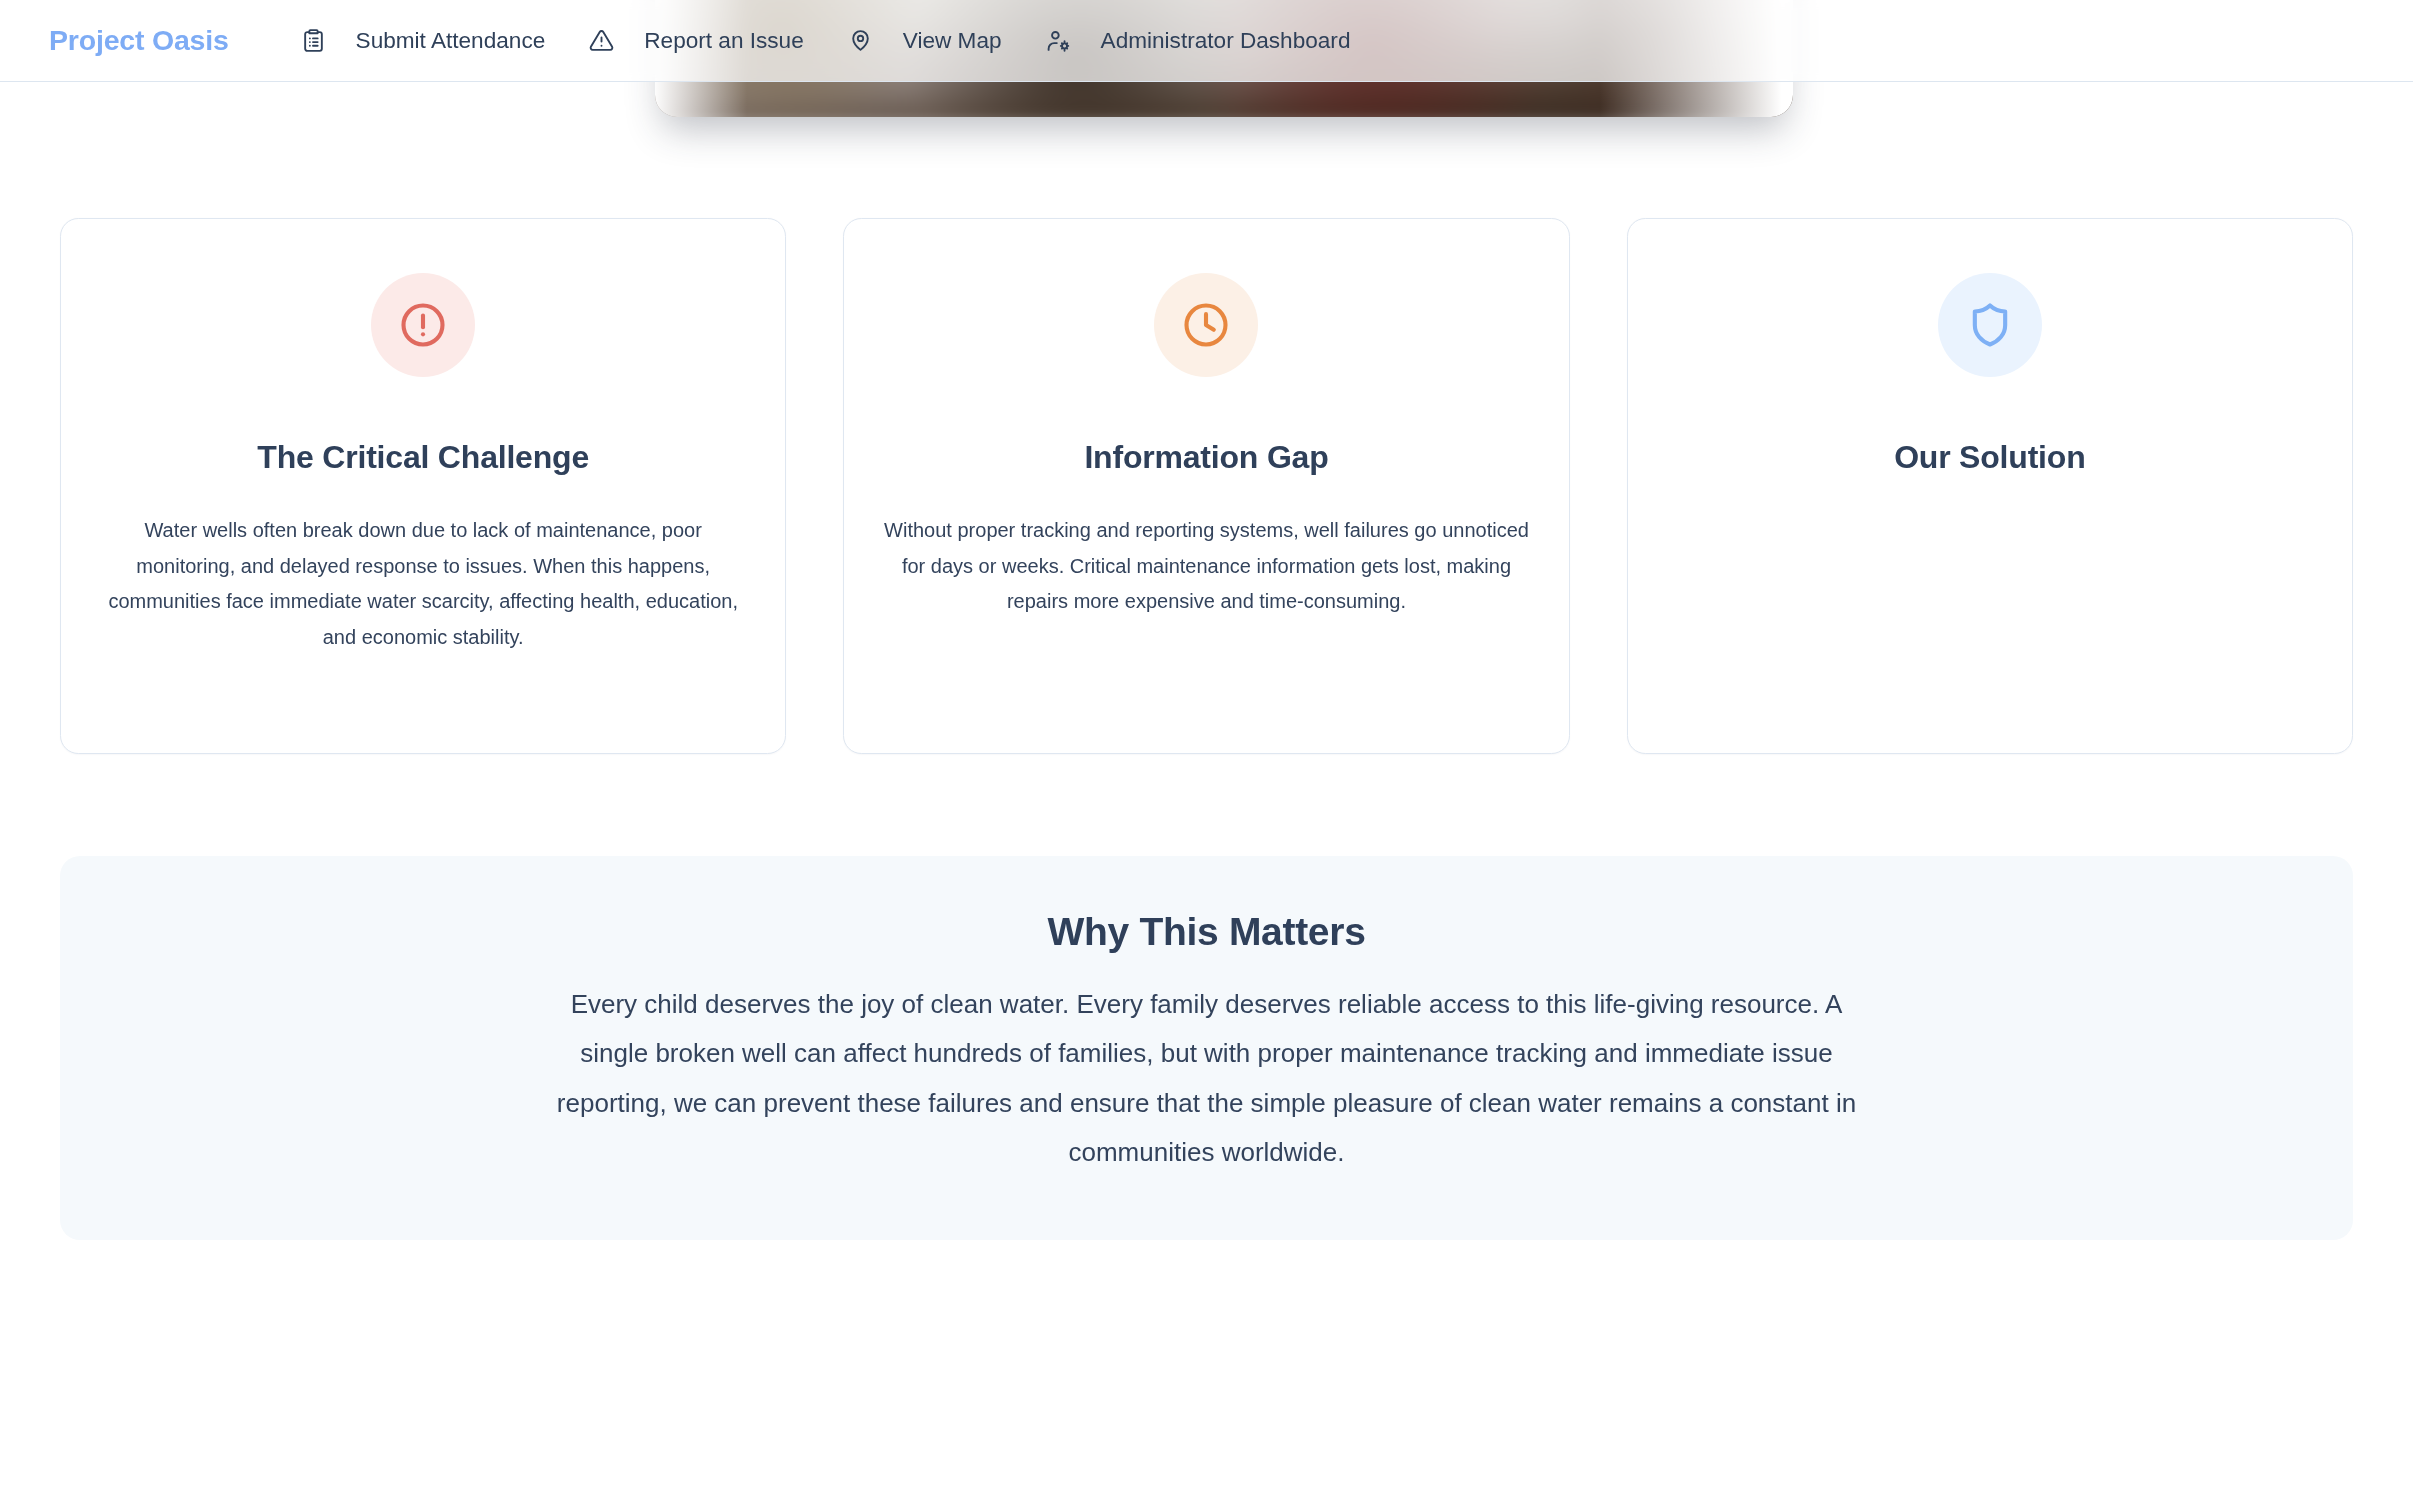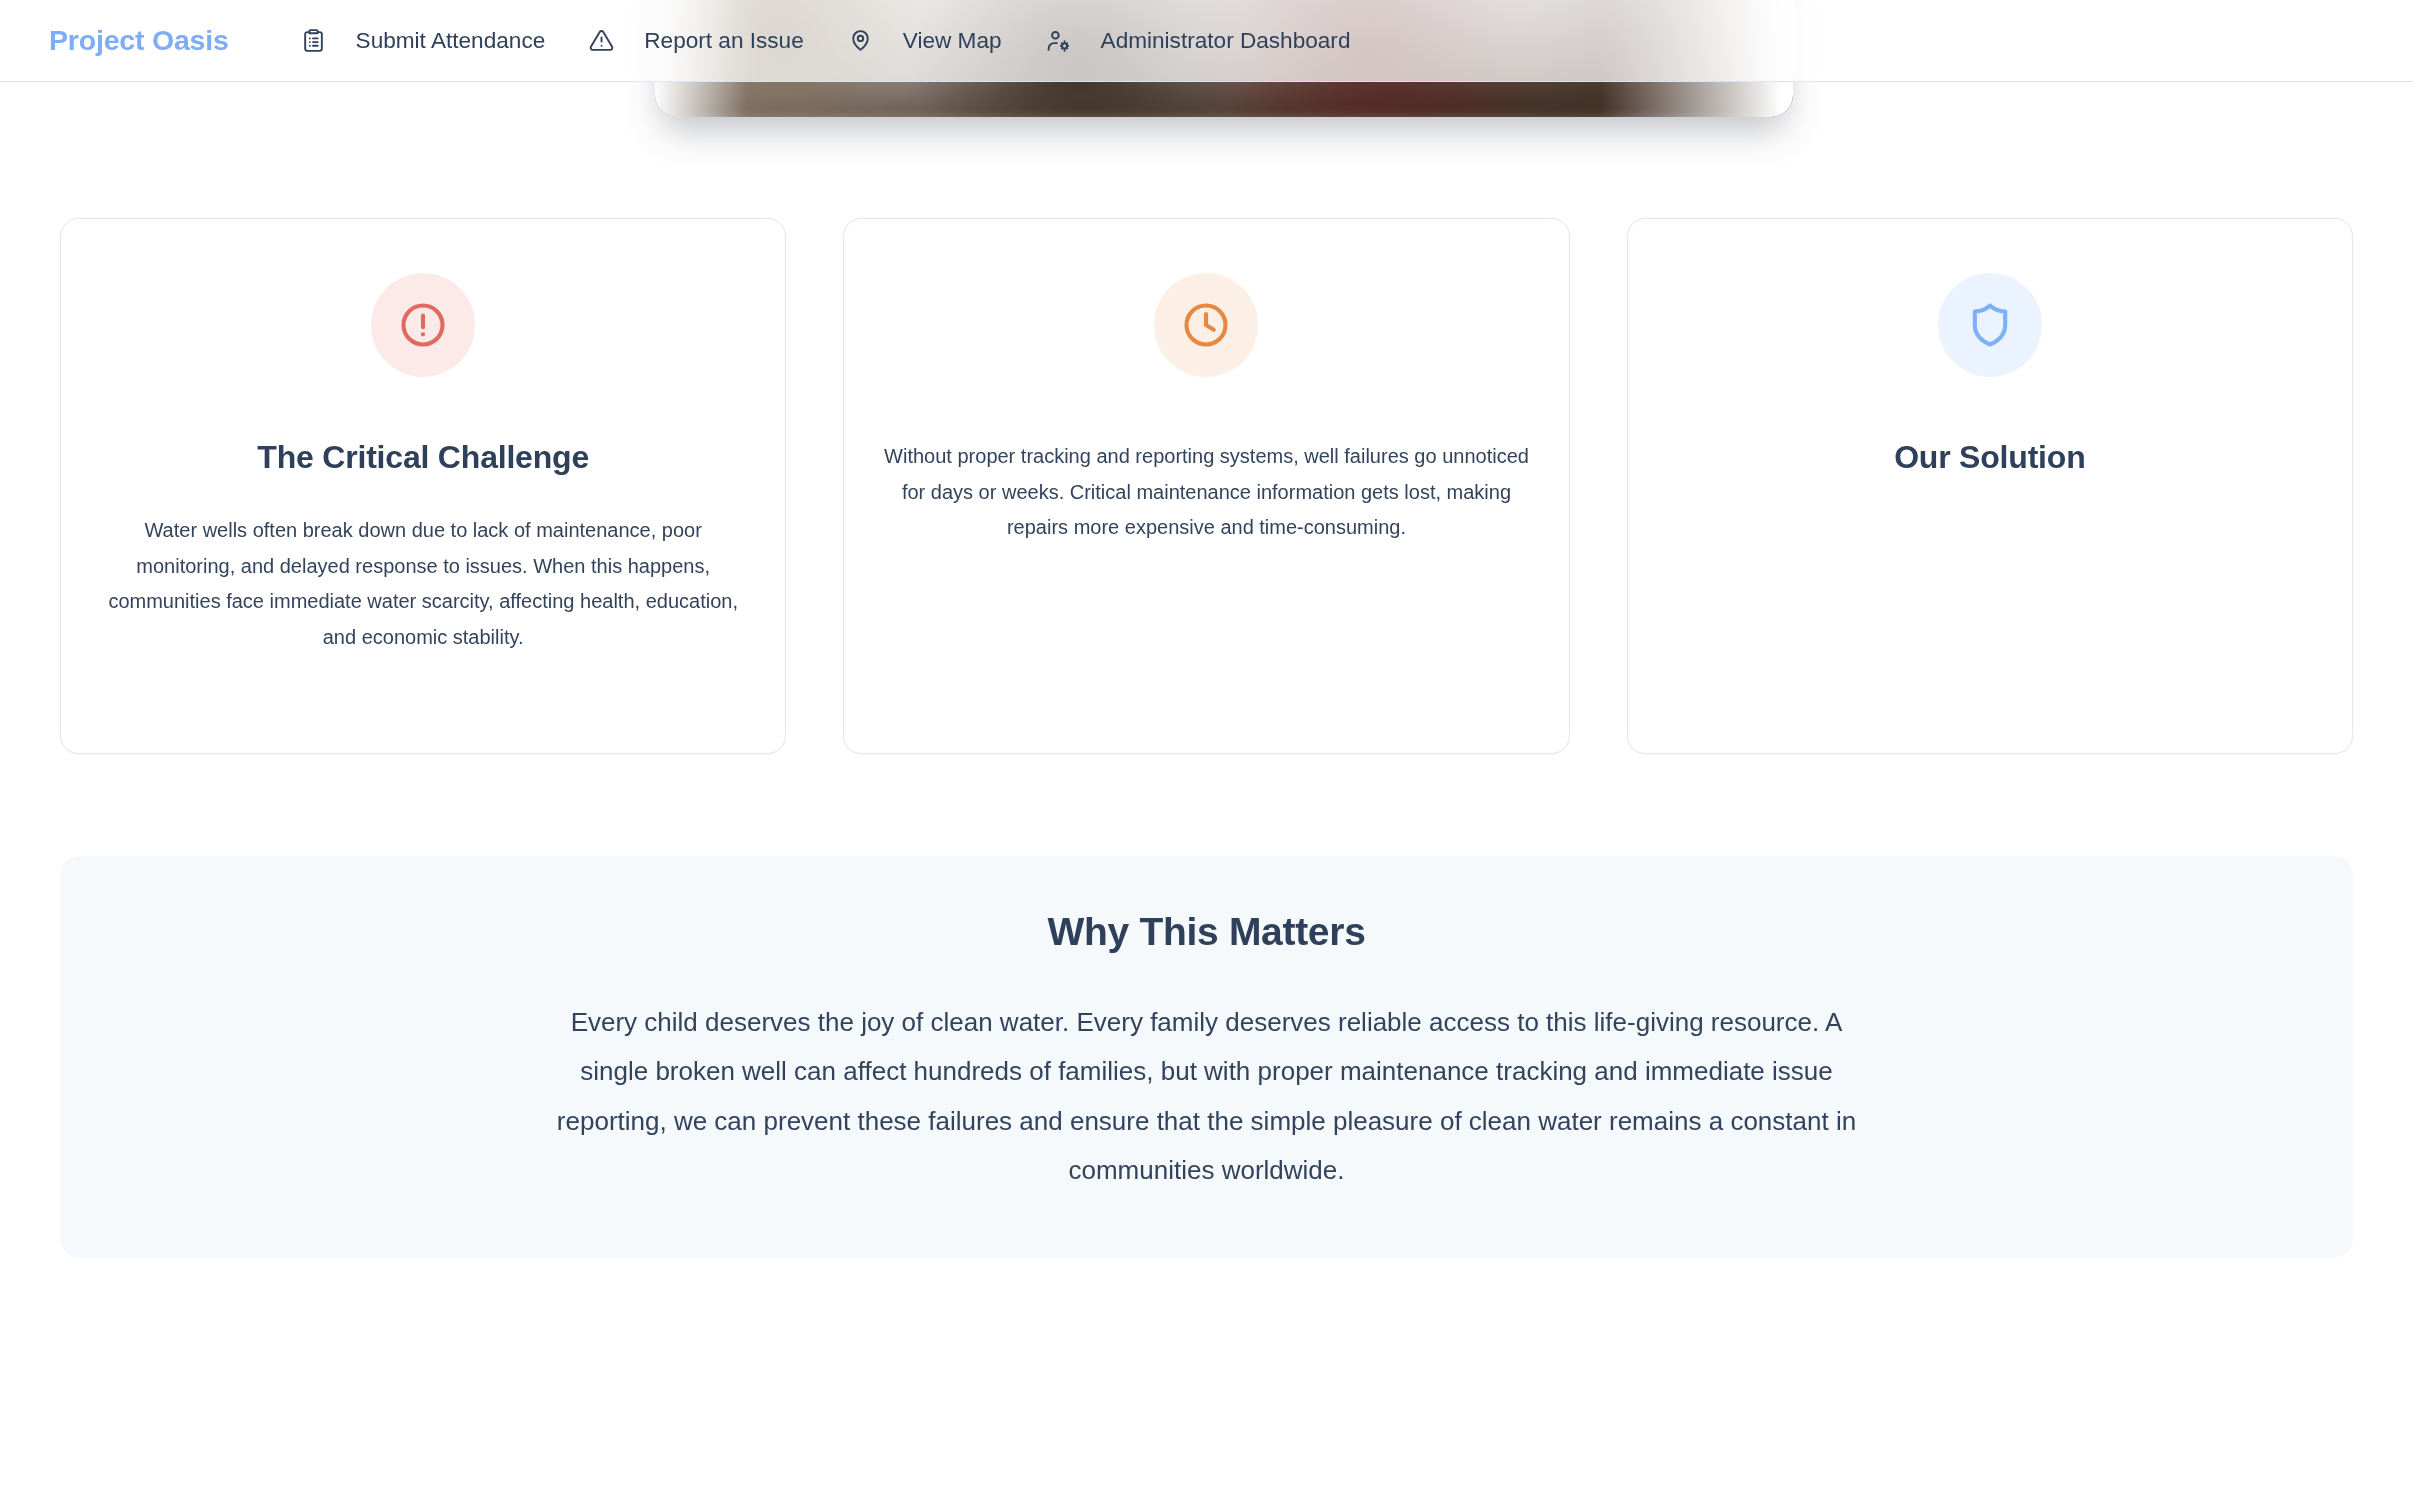--- a/index.html
+++ b/index.html
@@ -142,21 +142,21 @@
     background: #f5f9fc;
     border-radius: 20px;
     padding: 54px 126px 62px;
     text-align: center;
     z-index: 3;
   }
   .why-title {
     font-size: 39px;
     font-weight: 700;
     color: #2f405a;
-    margin-bottom: 44px;
+    margin-bottom: 26px;
     letter-spacing: -0.3px;
   }
   .why-body {
     font-size: 26px;
     line-height: 1.9;
     color: #33435c;
     max-width: 1307px;
     margin: 0 auto;
   }
 </style>
@@ -237,20 +237,21 @@
       <p class="card-body">Water wells often break down due to lack of maintenance, poor monitoring, and delayed response to issues. When this happens, communities face immediate water scarcity, affecting health, education, and economic stability.</p>
     </article>
 
     <article class="card">
       <div class="icon-badge orange">
         <svg width="52" height="52" viewBox="0 0 24 24" fill="none" stroke="#e8873f" stroke-width="1.9" stroke-linecap="round" stroke-linejoin="round">
           <circle cx="12" cy="12" r="9"></circle>
           <polyline points="12 7 12 12 15.6 14.2"></polyline>
         </svg>
       </div>
+      <h3 class="card-title">Information Gap</h3>
       <p class="card-body">Without proper tracking and reporting systems, well failures go unnoticed for days or weeks. Critical maintenance information gets lost, making repairs more expensive and time-consuming.</p>
     </article>
 
     <article class="card">
       <div class="icon-badge blue">
         <svg width="52" height="52" viewBox="0 0 24 24" fill="none" stroke="#7eb0f5" stroke-width="1.9" stroke-linecap="round" stroke-linejoin="round">
           <path d="M12 3c2 1.9 4.2 2.7 7 2.8v6.3c0 4.2-3 7.4-7 8.9-4-1.5-7-4.7-7-8.9V5.8C7.8 5.7 10 4.9 12 3z"></path>
         </svg>
       </div>
       <h3 class="card-title">Our Solution</h3>

